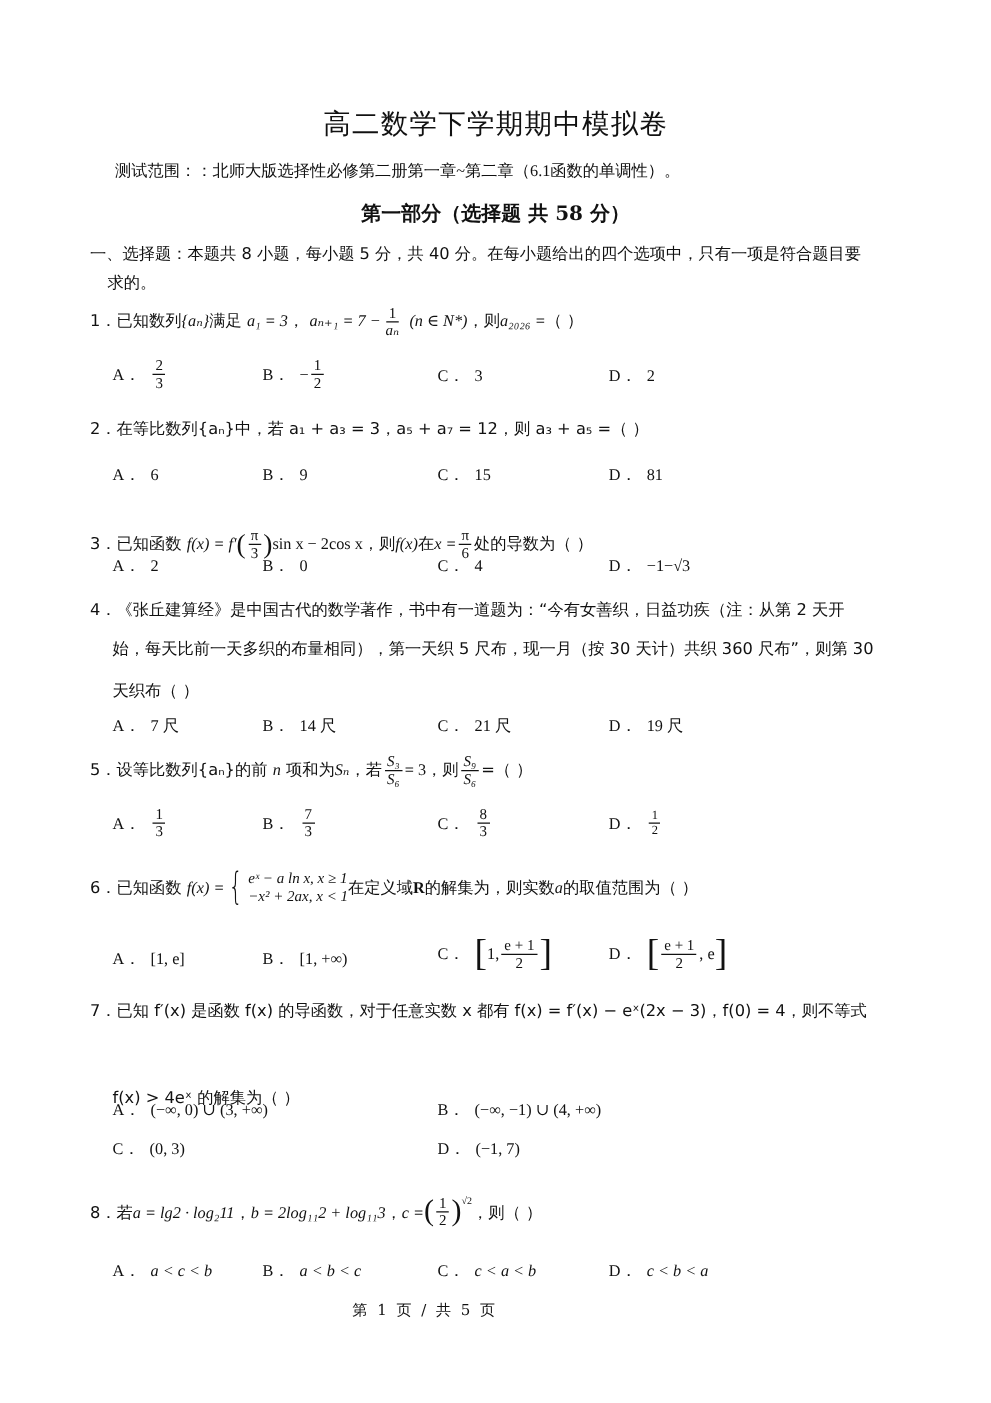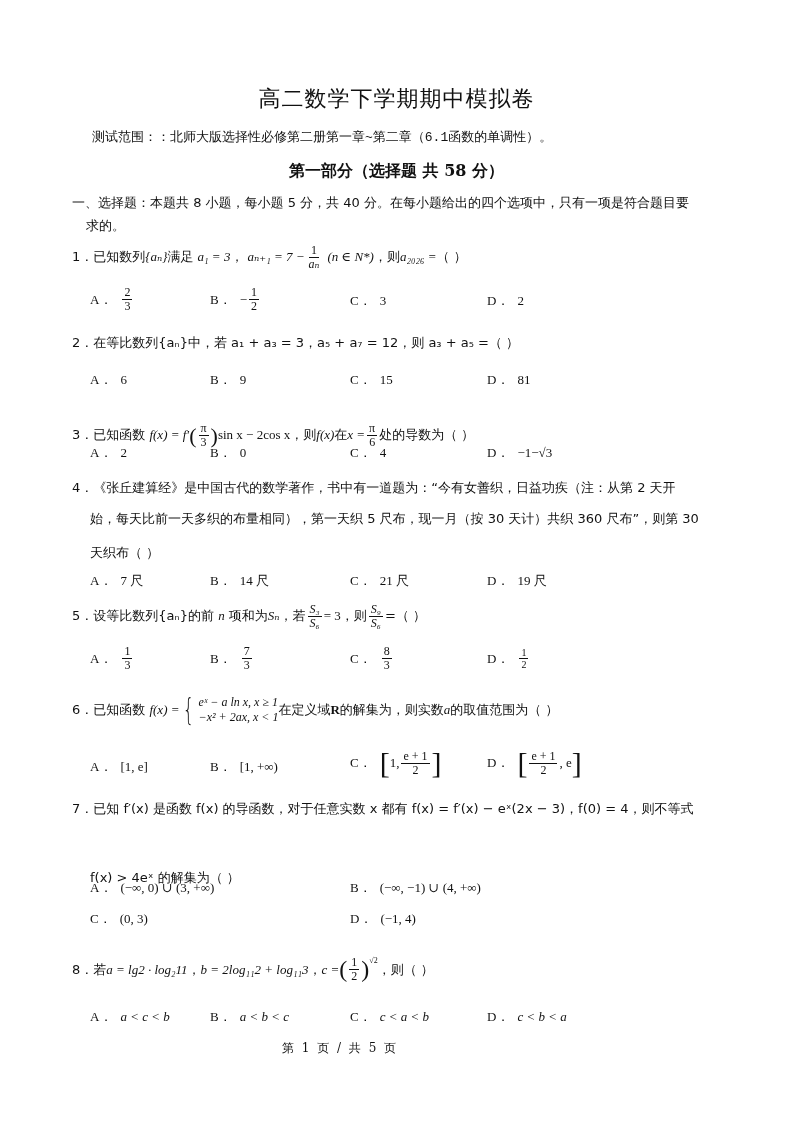--- a/index.html
+++ b/index.html
@@ -1,20 +1,20 @@
 <!DOCTYPE html>
 <html><head>
 <meta charset="utf-8">
 <style>
   * { box-sizing: border-box; margin: 0; padding: 0; }
   html, body { width: 793px; height: 1122px; background: #ffffff; }
   body { position: relative; font-family: "DejaVu Serif", "Liberation Serif", serif; color: #111; font-size: 13px; }
   .abs { position: absolute; white-space: nowrap; }
   .title { left: 0; width: 793px; text-align: center; top: 84px; font-family: "DejaVu Sans", "Liberation Sans", sans-serif; font-size: 22px; font-weight: normal; letter-spacing: 1px; }
-  .scope { left: 92px; top: 128px; font-family: Liberation Mono, monospace; font-size: 13px; }
+  .scope { left: 92px; top: 128px; font-family: Liberation Serif, serif; font-size: 13px; }
   .part { left: 0; width: 793px; text-align: center; top: 161px; font-size: 16px; font-weight: bold; font-family: "DejaVu Serif", "Liberation Serif", serif; }
   .sect { left: 72px; top: 194px; font-family: "DejaVu Sans", "Liberation Sans", sans-serif; font-size: 13px; }
   .sect2 { left: 86px; top: 217px; font-family: "DejaVu Sans", "Liberation Sans", sans-serif; font-size: 13px; }
   .q { left: 72px; font-family: "DejaVu Sans", "Liberation Sans", sans-serif; font-size: 13px; }
   .qc { left: 90px; font-family: "DejaVu Sans", "Liberation Sans", sans-serif; font-size: 13px; }
   .m { font-family: "Liberation Serif", "DejaVu Serif", serif; font-style: italic; }
   .mr { font-family: "Liberation Serif", "DejaVu Serif", serif; }
   .opt { font-family: "Liberation Serif", "DejaVu Serif", serif; font-size: 13px; display: flex; align-items: center; }
   .opt .lbl { margin-right: 8px; }
   .frac { display: inline-flex; flex-direction: column; align-items: center; vertical-align: middle; font-family: "Liberation Serif", "DejaVu Serif", serif; font-size: 12px; line-height: 13px; margin: 0 2px; }
@@ -222,21 +222,21 @@
   <div class="abs opt" style="top:879px;left:350px;">
       <span class="lbl">B．</span>
       <span>(−∞, −1) ∪ (4, +∞)</span>
     </div>
   <div class="abs opt" style="top:910px;left:90px;">
       <span class="lbl">C．</span>
       <span>(0, 3)</span>
     </div>
   <div class="abs opt" style="top:910px;left:350px;">
       <span class="lbl">D．</span>
-      <span>(−1, 4)</span>
+      <span>(−1, 7)</span>
     </div>
 
   <div class="abs q" style="top:956px;display:flex;align-items:center;">
     <span>8．</span>
       <span>若</span>
       <span class="m">a = lg2 · log₂11</span>
       <span>，</span>
       <span class="m">b = 2log₁₁2 + log₁₁3</span>
       <span>，</span>
       <span class="m">c =</span>

